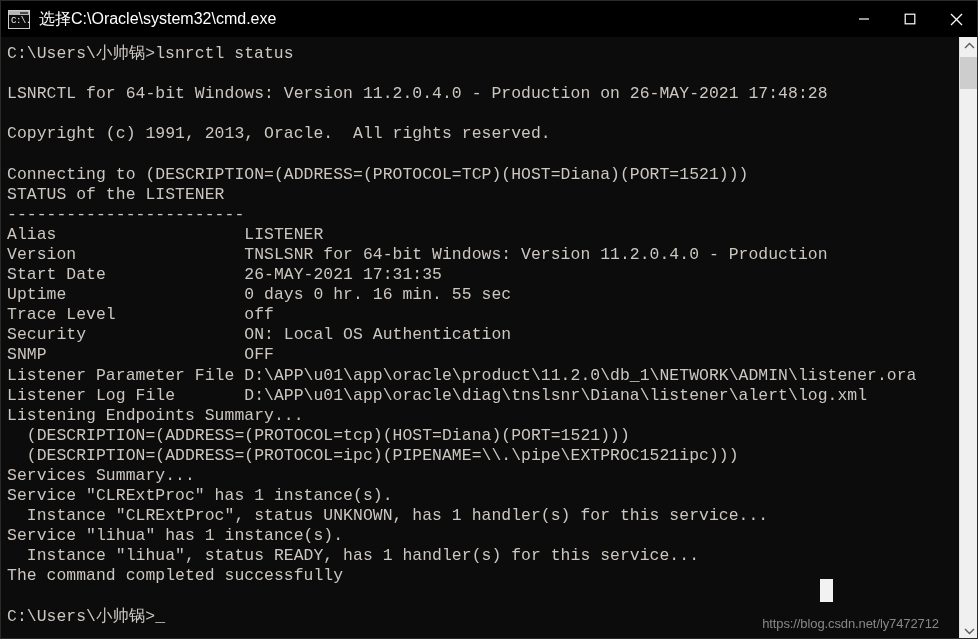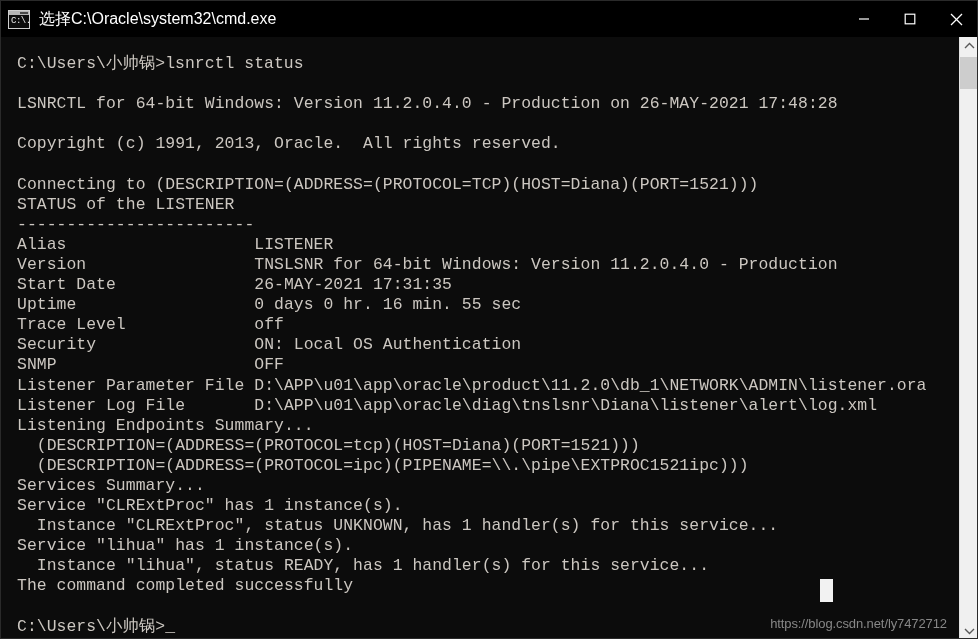--- a/index.html
+++ b/index.html
@@ -92,40 +92,40 @@
   #console {
     position: absolute;
     top: 36px; left: 0;
     width: 958px;
     height: 603px;
     background: #0c0c0c;
     overflow: hidden;
     padding: 0;
   }
   #console-text {
-    margin: 14px;
+    margin: 4px;
     padding: 3px 0 0 2px;
     color: #ccc7c1;
     font-family: "Liberation Mono", "DejaVu Sans Mono", monospace;
     font-size: 16.4px;
     line-height: 20.1px;
     letter-spacing: 0.05px;
     white-space: pre;
   }
   .sel-block {
     position: absolute;
     left: 819px;
     top: 542px;
     width: 13px;
     height: 23px;
     background: #f2f2f2;
   }
   #watermark {
     position: absolute;
-    right: 12px;
+    right: 20px;
     bottom: 9px;
     color: #8e8e8e;
     font-size: 13px;
     font-family: "Liberation Sans", sans-serif;
     letter-spacing: -0.1px;
     white-space: nowrap;
     opacity: 0.95;
   }
   
   #scrollbar {

